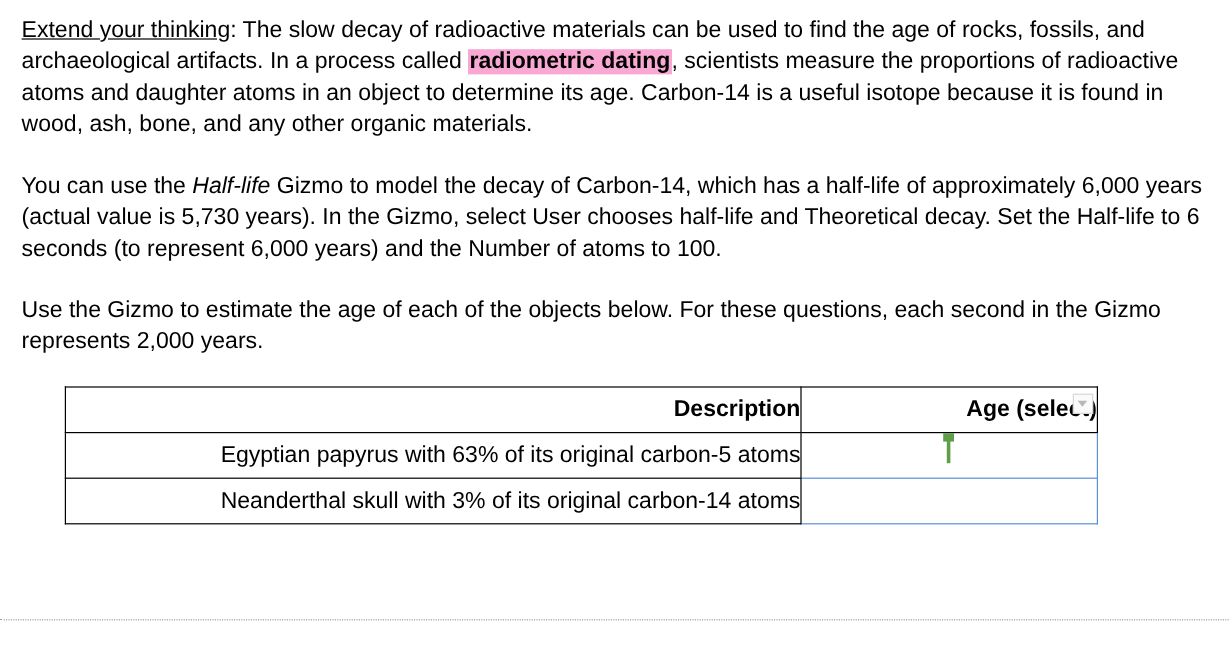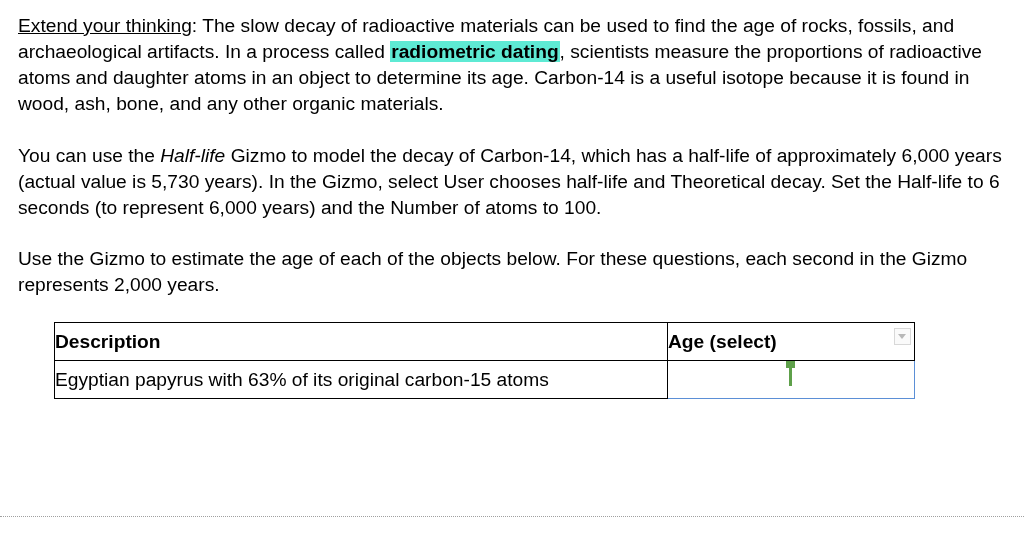--- a/index.html
+++ b/index.html
@@ -8,30 +8,30 @@
     font-family: "Liberation Sans", sans-serif; color: #000;
   }
   .para {
     position: absolute; left: 18px; width: 1000px;
     font-size: 19.2px; line-height: 26px; margin: 0;
   }
   .p1 { top: 13px; }
   .p2 { top: 143px; }
   .p3 { top: 246px; }
   .underline { text-decoration: underline; }
-  .hl { background: #5eead4; font-weight: bold; padding: 0 1px; text-align: center; }
+  .hl { background: #f9a8d4; font-weight: bold; padding: 0 1px; text-align: center; }
   b { font-weight: normal; }
   i { font-style: italic; }
 
   table.age-table {
     position: absolute; left: 54px; top: 322px;
     border-collapse: collapse; font-size: 19.2px;
   }
   .age-table td, .age-table th {
-    height: 37px; padding: 0; text-align: left; vertical-align: middle;
+    height: 37px; padding: 0; text-align: right; vertical-align: middle;
   }
   .age-table .desc { width: 612px; border: 1.5px solid #000; }
   .age-table th.desc, .age-table th.age { font-weight: bold; }
   .age-table th.age { width: 246px; border: 1.5px solid #000; position: relative; }
   .age-table td.age { width: 246px; border: 1.5px solid #5b8fd6; position: relative; }
   .dropdown {
     position: absolute; right: 3px; top: 5px; width: 15px; height: 15px;
     border: 1px solid #d8d8d8; background: #fafafa;
   }
   .dropdown::after {
@@ -58,22 +58,26 @@
 
 <p class="para p3">Use the Gizmo to estimate the age of each of the objects below. For these questions, each second in the Gizmo represents 2,000 years.</p>
 
 <table class="age-table">
   <tbody>
       <tr>
     <th class="desc">Description</th>
     <th class="age"><span>Age (select)</span><span class="dropdown"></span></th>
   </tr>
   <tr>
-    <td class="desc">Egyptian papyrus with 63% of its original carbon-15 atoms</td>
+    <td class="desc">Egyptian papyrus with 63% of its original carbon-5 atoms</td>
     <td class="age"><span class="cursor">
             <span class="head"></span>
             <span class="stem"></span>
           </span><span></span></td>
+  </tr>
+  <tr>
+    <td class="desc">Neanderthal skull with 3% of its original carbon-14 atoms</td>
+    <td class="age"></td>
   </tr>
 </tbody>
   </table>
 
 <div class="page-break"></div>
 
 </body></html>

